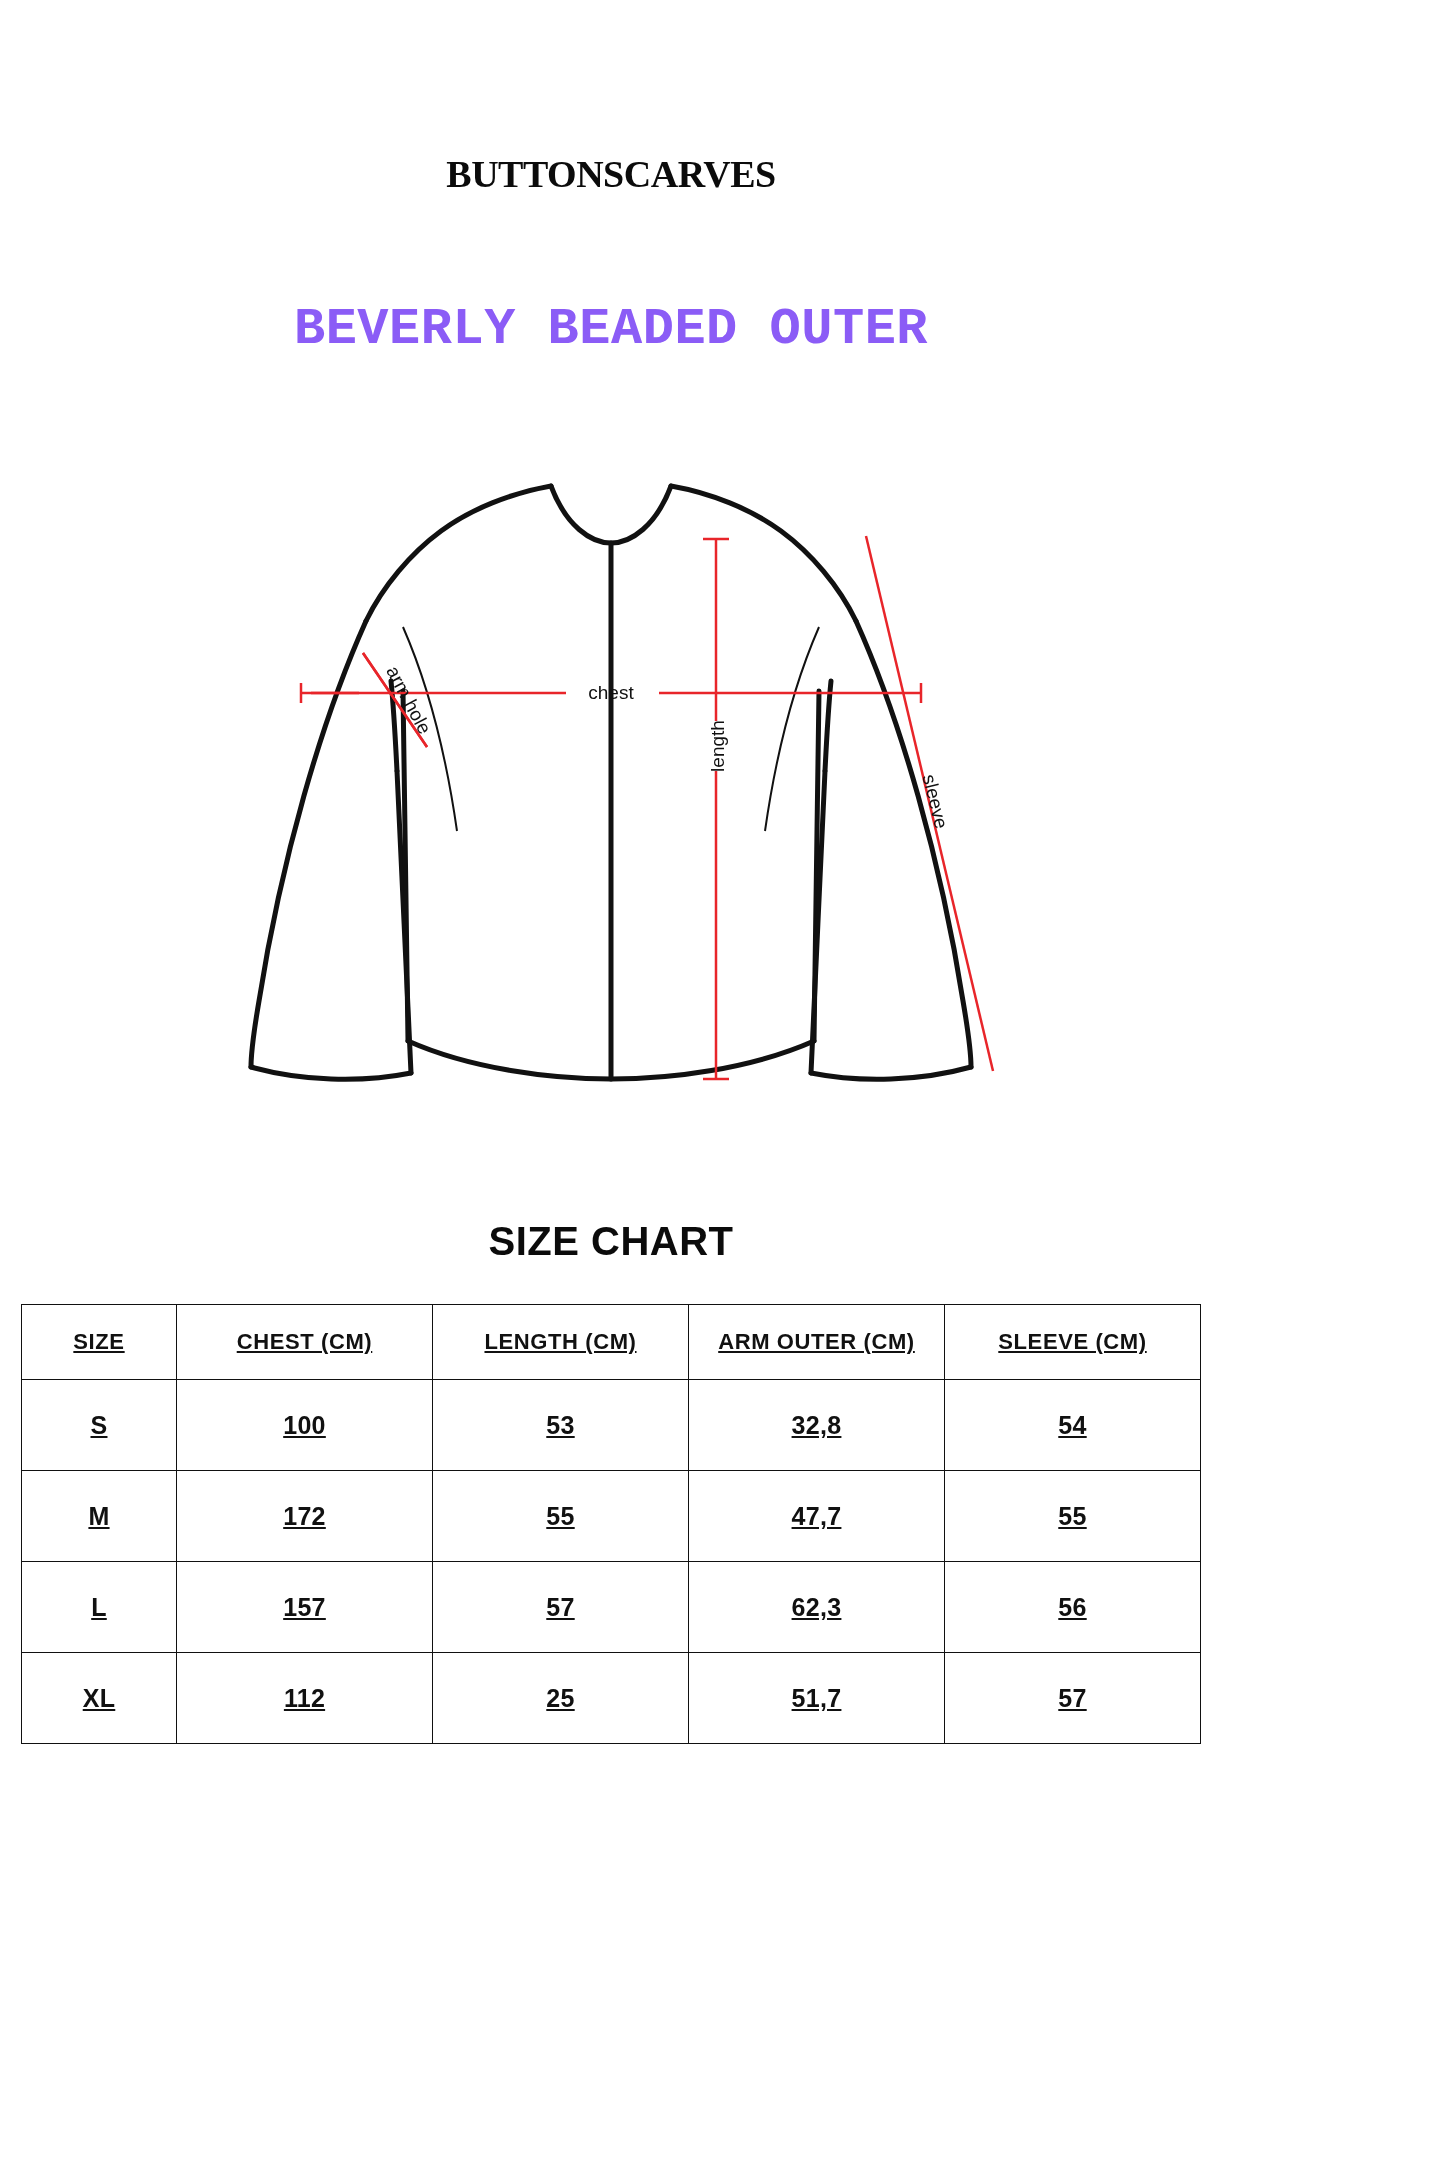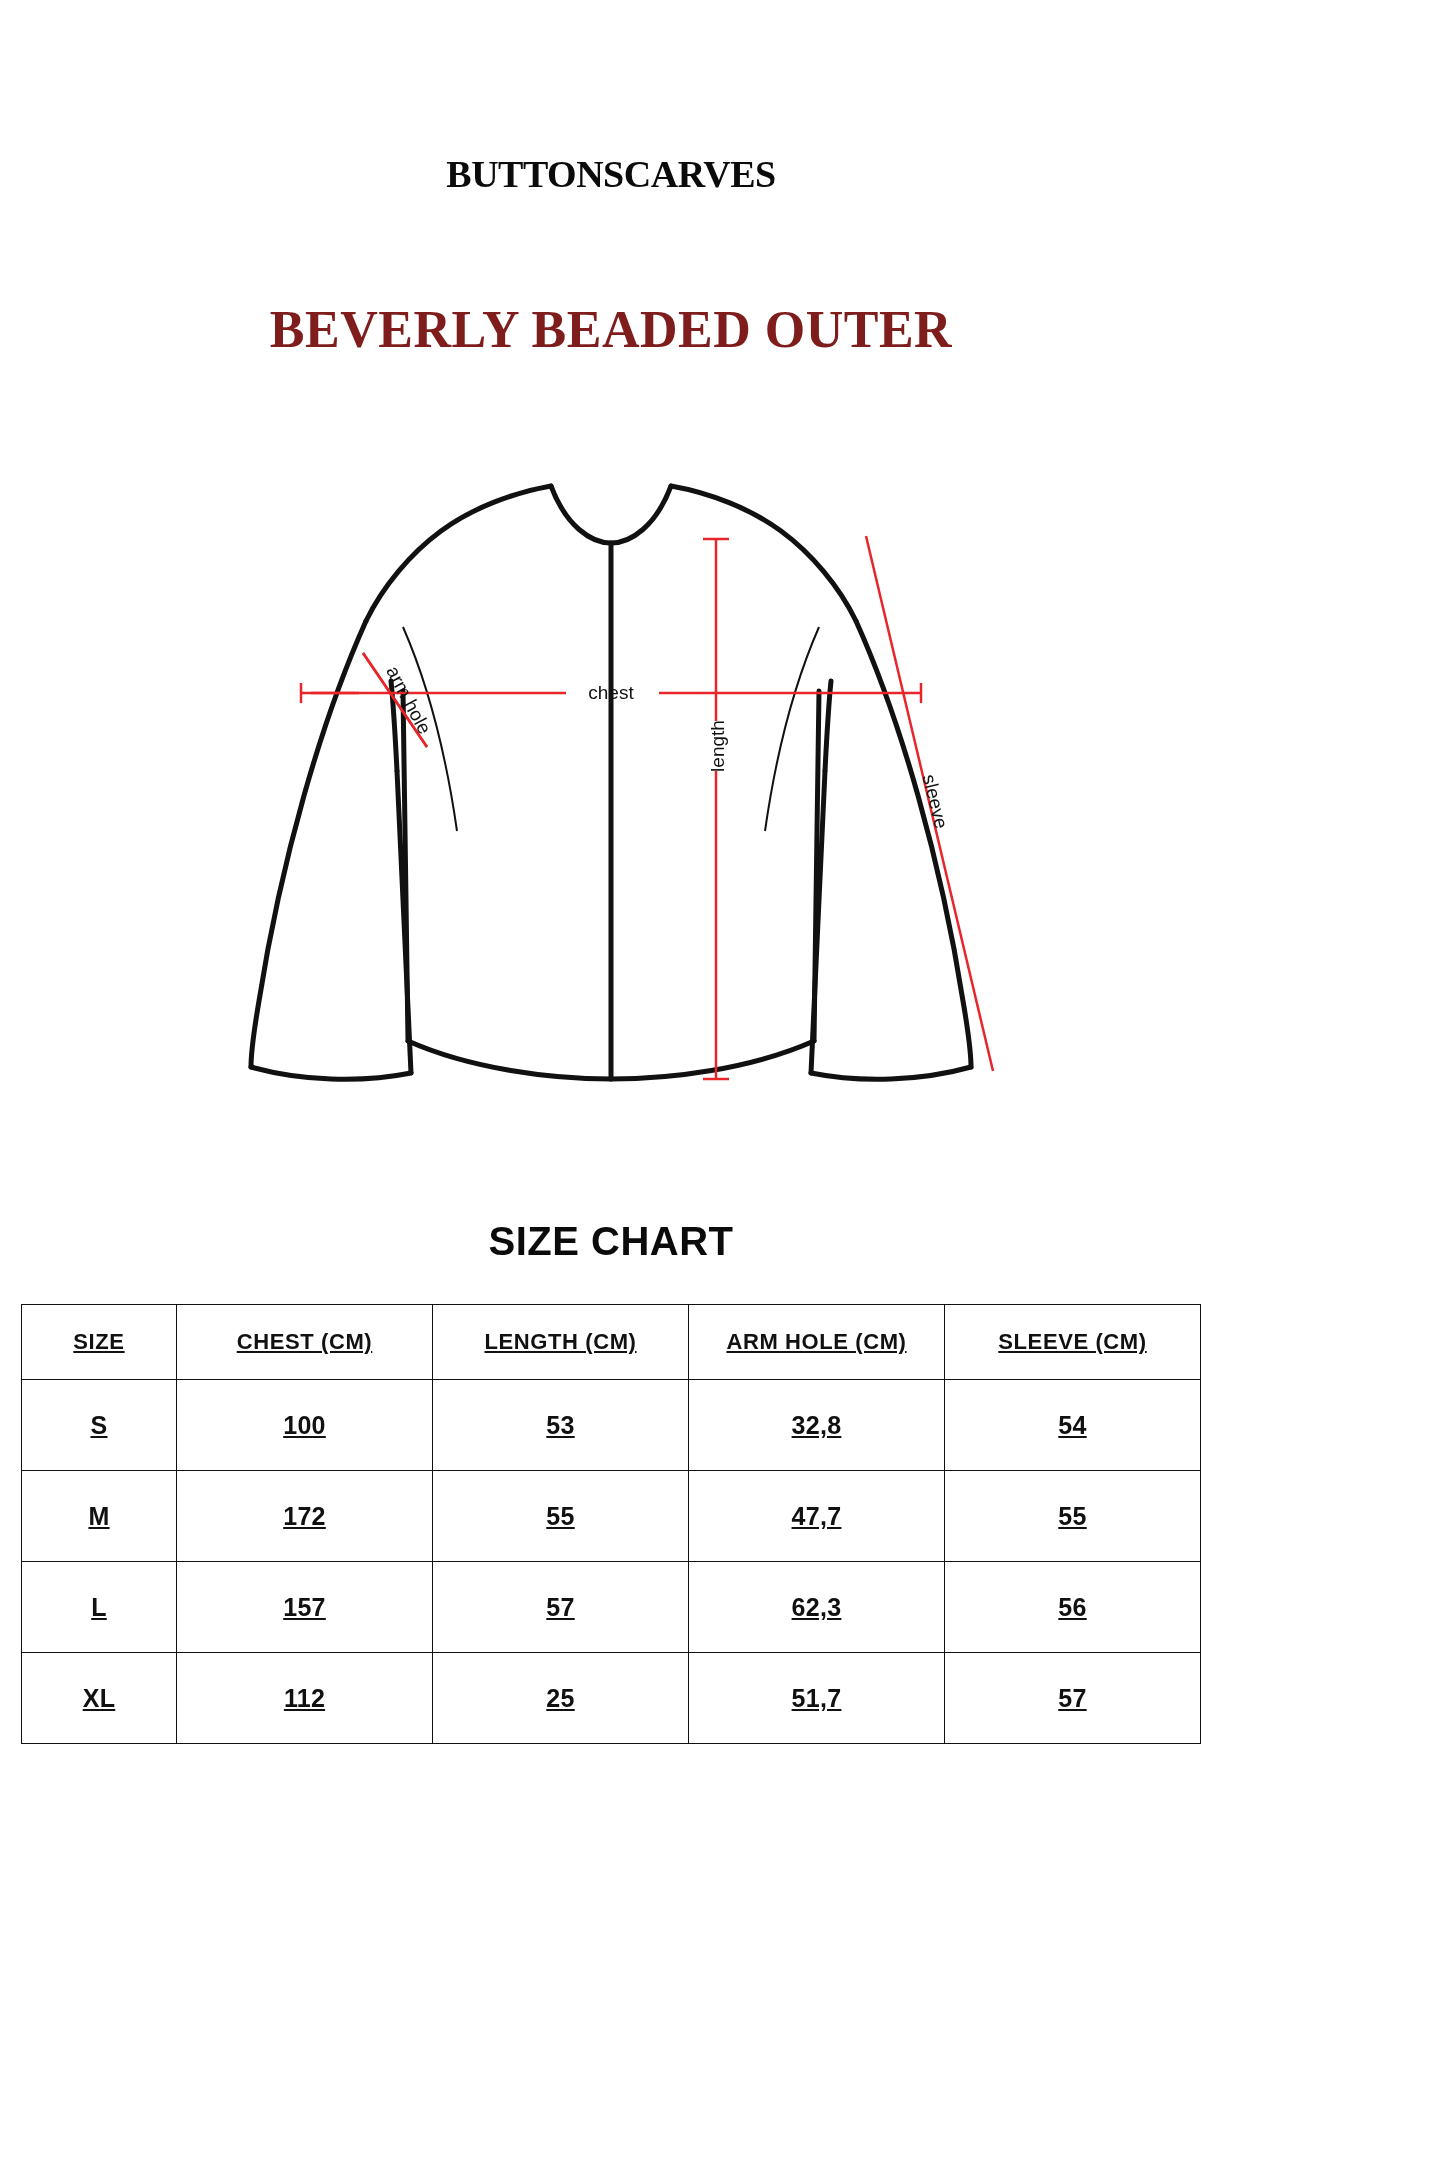--- a/index.html
+++ b/index.html
@@ -28,25 +28,25 @@
     margin-top: 108px;
     font-family: "Liberation Serif", serif;
     font-weight: 700;
     font-size: 38px;
     letter-spacing: -0.5px;
     color: #0b0b0b;
     text-align: center;
   }
   .product-title {
     margin-top: 104px;
-    font-family: Liberation Serif, serif;
+    font-family: Liberation Mono, monospace;
     font-weight: 700;
     font-size: 52px;
     letter-spacing: 0.5px;
-    color: #7f1d1d;
+    color: #8b5cf6;
     text-align: right;
   }
   .illustration {
     margin-top: 72px;
     width: 1000px;
     height: 700px;
     position: relative;
   }
   .illustration svg {
     display: block;
@@ -175,21 +175,21 @@
 
   <div class="chart-heading">SIZE CHART</div>
 
   <div class="table-wrap">
     <table class="size-table">
       <thead>
         <tr>
           <th>SIZE</th>
           <th>CHEST (CM)</th>
           <th>LENGTH (CM)</th>
-          <th>ARM HOLE (CM)</th>
+          <th>ARM OUTER (CM)</th>
           <th>SLEEVE (CM)</th>
         </tr>
       </thead>
       <tbody>
         <tr>
           <td>S</td>
           <td>100</td>
           <td>53</td>
           <td>32,8</td>
           <td>54</td>

